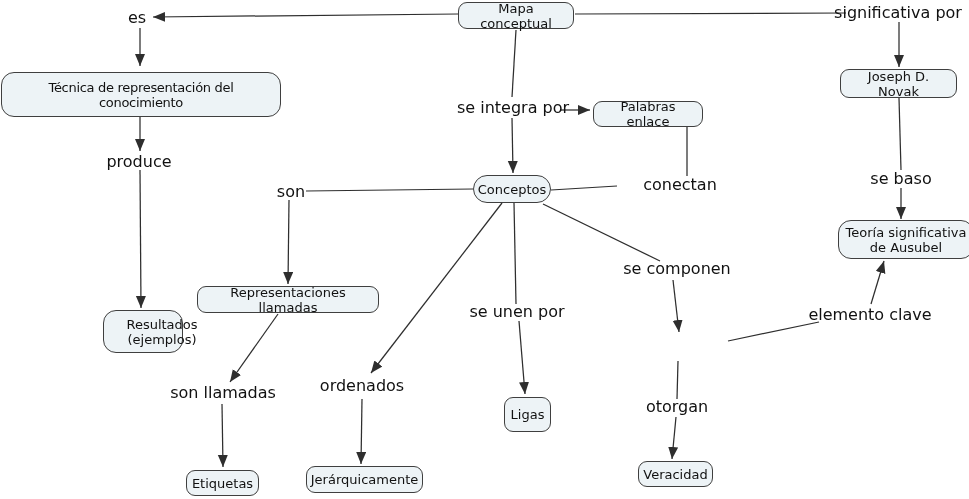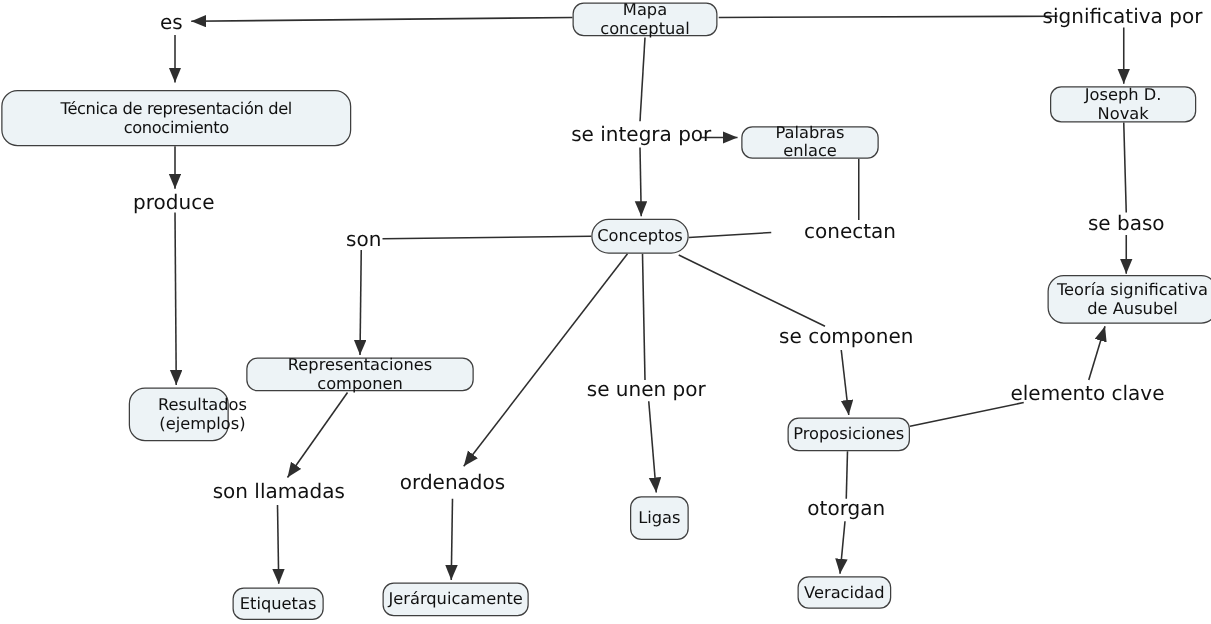--- a/index.html
+++ b/index.html
@@ -80,27 +80,26 @@
     <line class="edge" x1="678" y1="361" x2="677" y2="399"></line>
     <line class="edge" x1="676" y1="417" x2="672" y2="459" marker-end="url(#ah)"></line>
     <line class="edge" x1="728" y1="341" x2="819" y2="322"></line>
     <line class="edge" x1="871" y1="304" x2="884" y2="261" marker-end="url(#ah)"></line>
   </svg>
 
   <div class="node" style="left:458px;top:2px;width:116px;height:27px;">Mapa conceptual</div>
   <div class="node big-radius tight" style="left:1px;top:72px;width:280px;height:45px;">Técnica de representación del conocimiento</div>
   <div class="node big-radius" style="left:103px;top:310px;width:80px;height:43px;padding-left:44px;">Resultados
 (ejemplos)</div>
-  <div class="node" style="left:197px;top:286px;width:182px;height:27px;">Representaciones componen</div>
+  <div class="node" style="left:197px;top:286px;width:182px;height:27px;">Representaciones llamadas</div>
   <div class="node" style="left:186px;top:470px;width:73px;height:26px;">Etiquetas</div>
   <div class="node" style="left:306px;top:466px;width:117px;height:27px;">Jerárquicamente</div>
   <div class="node" style="left:473px;top:175px;width:78px;height:28px;border-radius:14px;">Conceptos</div>
   <div class="node" style="left:593px;top:101px;width:110px;height:26px;">Palabras enlace</div>
   <div class="node" style="left:504px;top:397px;width:47px;height:35px;">Ligas</div>
-  <div class="node" style="left:630px;top:334px;width:98px;height:27px;">Proposiciones</div>
   <div class="node" style="left:638px;top:461px;width:75px;height:26px;">Veracidad</div>
   <div class="node" style="left:840px;top:69px;width:117px;height:29px;">Joseph D. Novak</div>
   <div class="node big-radius" style="left:838px;top:220px;width:136px;height:39px;">Teoría significativa
 de Ausubel</div>
 
   <div class="link-label" style="left:137px;top:11px;">es</div>
   <div class="link-label" style="left:139px;top:155px;">produce</div>
   <div class="link-label" style="left:291px;top:185px;">son</div>
   <div class="link-label" style="left:513px;top:101px;">se integra por</div>
   <div class="link-label" style="left:648px;top:178px;margin-left:32px;">conectan</div>

